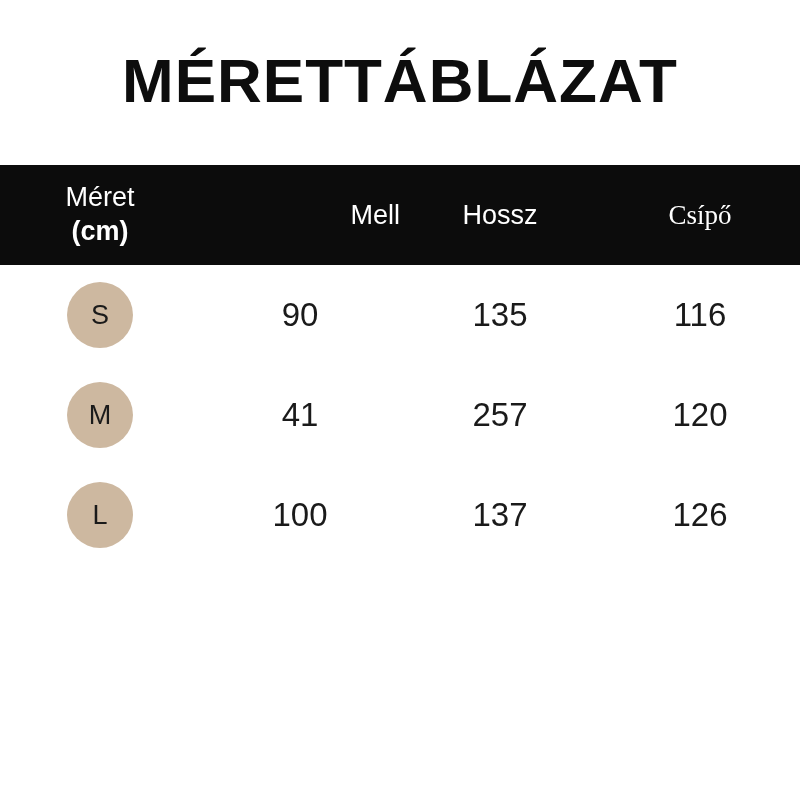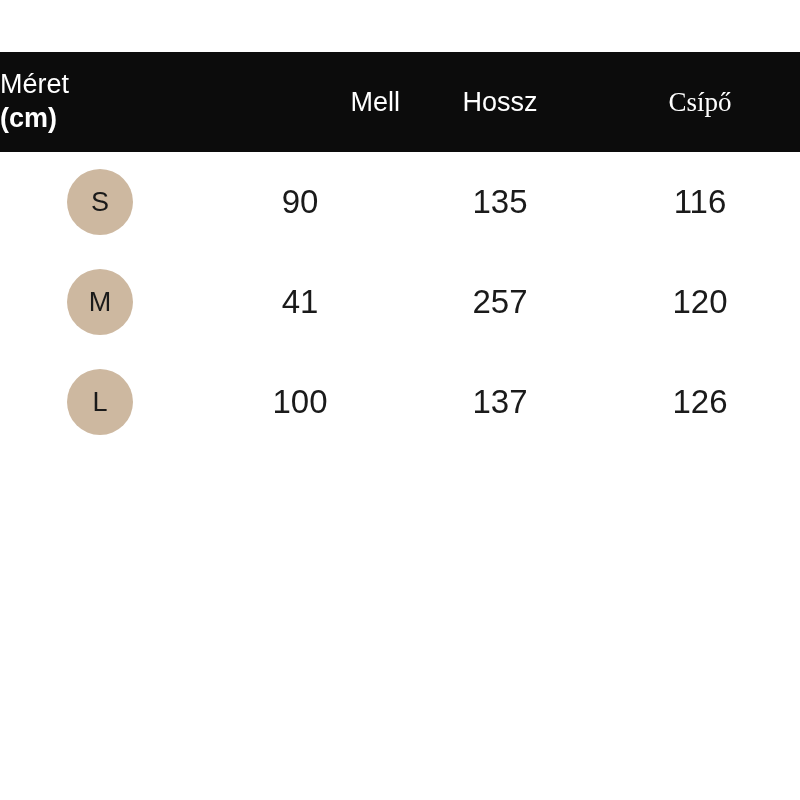--- a/index.html
+++ b/index.html
@@ -48,21 +48,21 @@
     background: #0c0c0c;
     color: #ffffff;
     font-weight: normal;
     font-size: 27px;
     height: 100px;
     vertical-align: middle;
     padding: 0;
   }
 
   thead th.col-size {
-    text-align: left;
+    text-align: center;
     padding-left: 30px;
     font-size: 25px;
     line-height: 1.25;
   }
   thead th.col-size .sub {
     display: block;
     font-weight: bold;
   }
 
   thead th.col-mell { text-align: right; }
@@ -104,20 +104,21 @@
   }
   .size-badge.small-text {
     font-size: 24px;
   }
 </style>
 </head>
 <body>
 
 <div class="page">
 
+  <div class="title">MÉRETTÁBLÁZAT</div>
 
   <div class="table-wrap">
     <table class="size-table">
       <colgroup>
         <col class="c1">
           <col class="c2">
           <col class="c3">
           <col class="c4">
       </colgroup>
       <thead>

